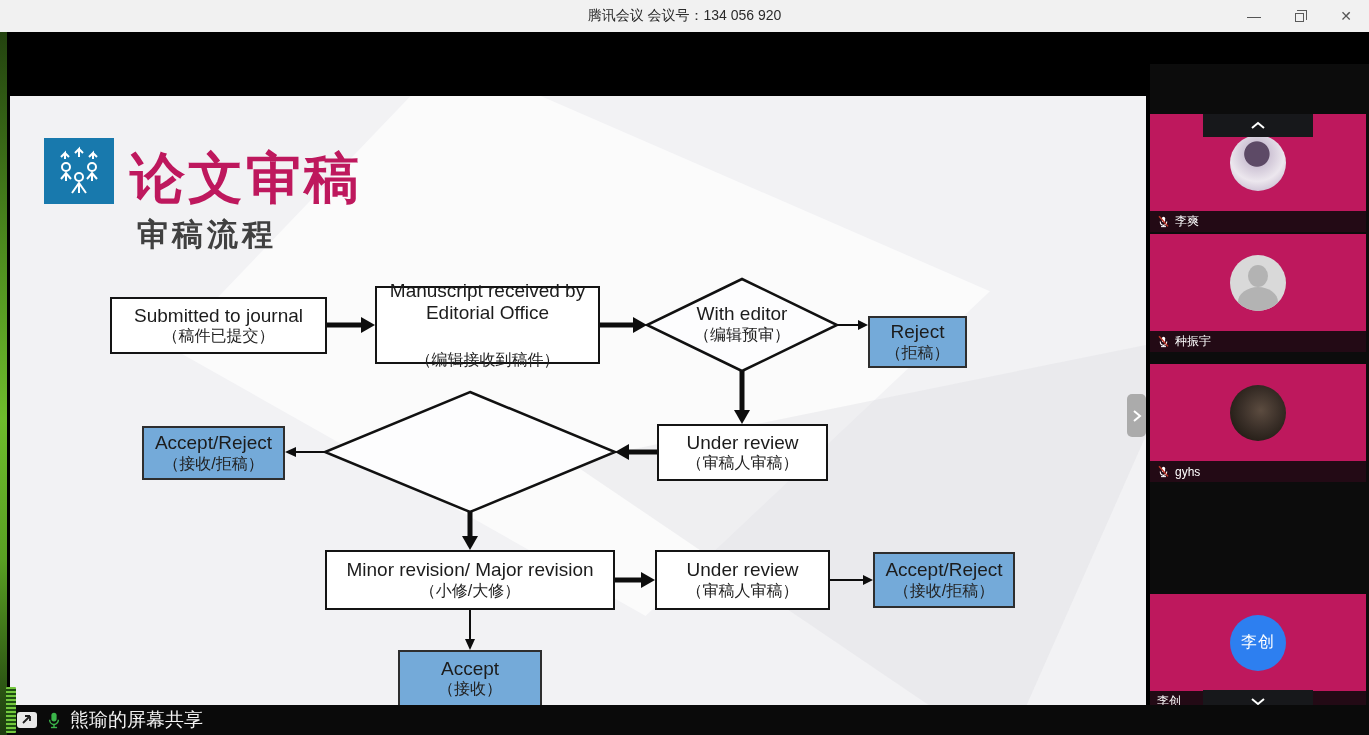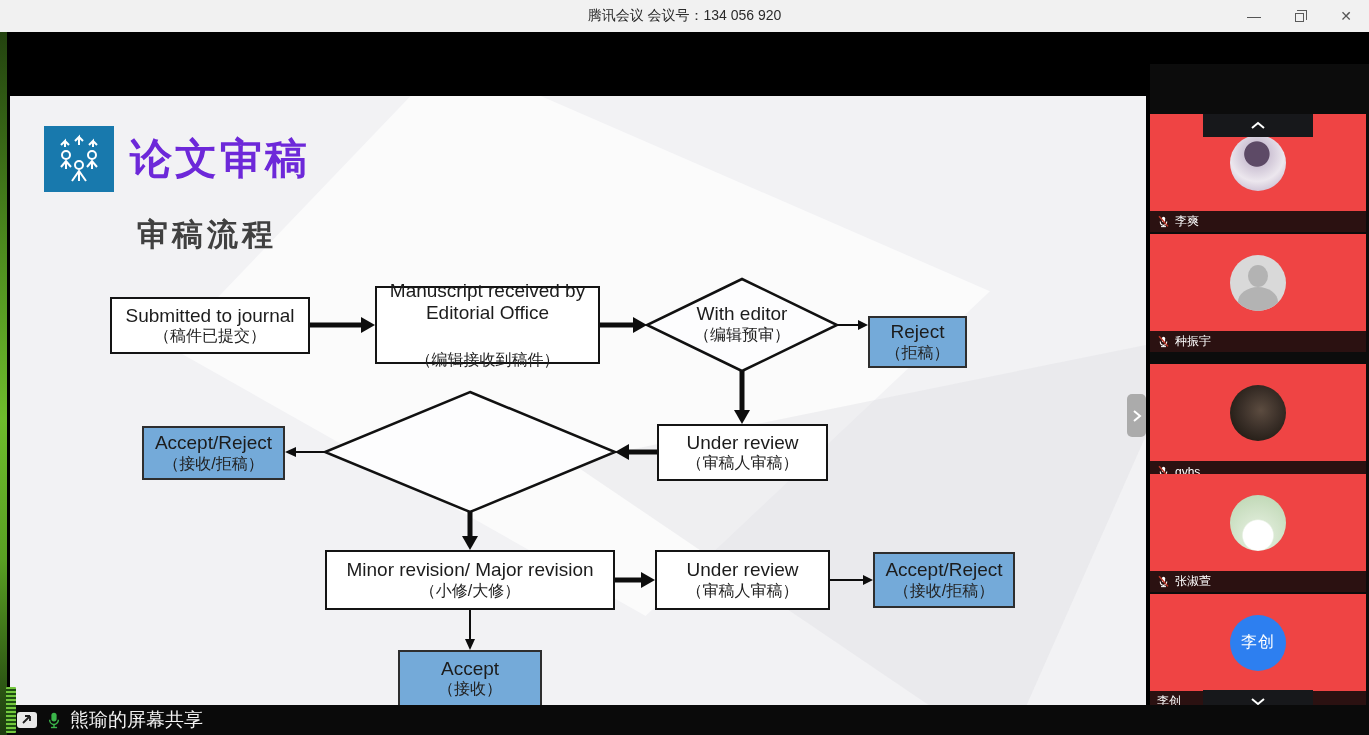--- a/index.html
+++ b/index.html
@@ -30,21 +30,21 @@
   
   .content { position:absolute; left:10px; top:64px; width:1136px; height:641px;
              background:#f2f2f4; overflow:hidden; }
   .poly-a { position:absolute; left:160px; top:-40px; width:820px; height:560px; z-index:0;
             background:rgba(255,255,255,.65); clip-path:polygon(34% 0,100% 42%,58% 100%,0 52%); }
   .poly-b { position:absolute; left:560px; top:240px; width:620px; height:420px; z-index:0;
             background:rgba(223,223,229,.45); clip-path:polygon(0 30%,100% 0,70% 100%); }
 
   .brand { position:absolute; left:34px; top:30px; display:flex; align-items:center; z-index:2; }
   .brand-logo { width:70px; height:66px; background:#1879ad; display:flex; align-items:center; justify-content:center; }
-  .brand-title { margin-left:16px; font-size:42px; font-weight:bold; color:#6d28d9; letter-spacing:3px; }
+  .brand-title { margin-left:16px; font-size:55px; font-weight:bold; color:#be185d; letter-spacing:3px;margin-top:16px; }
   .slide-heading { position:absolute; left:127px; top:118px; font-size:31px; font-weight:bold;
                    color:#404040; letter-spacing:4px; z-index:2; }
 
   .flowchart { position:absolute; left:0; top:0; width:1136px; height:641px; z-index:1; }
   .fc-svg { position:absolute; left:0; top:0; }
   .node { position:absolute; background:#fff; border:2px solid #141414; display:flex;
           flex-direction:column; align-items:center; justify-content:center; text-align:center; z-index:2; }
   .node.blue { background:#74aad9; border-color:#2e2e2e; }
   .node .en { font-size:19px; color:#1c1c1c; line-height:1.15; }
   .node .zh { font-size:16px; color:#222; line-height:1.25; white-space:nowrap; }
@@ -53,21 +53,21 @@
   .dlabel .en { font-size:19px; color:#1c1c1c; line-height:1.1; }
   .dlabel .zh { font-size:16px; color:#222; white-space:nowrap; }
   .dlabel.decision .en { max-width:130px; }
 
   
   .expand-handle { position:absolute; left:1127px; top:362px; width:19px; height:43px; z-index:8;
                    background:#ababab; border-radius:5px; display:flex; align-items:center; justify-content:center; }
 
   
   .sidebar { position:absolute; left:1150px; top:32px; width:219px; height:673px; background:#0c0c0c; }
-  .tile { position:absolute; left:0; width:216px; height:118px; background:#ef4444; overflow:hidden; }
+  .tile { position:absolute; left:0; width:216px; height:118px; background:#be185d; overflow:hidden; }
   .tile-avatar-wrap { position:absolute; left:0; top:0; width:100%; height:97px;
                       display:flex; align-items:center; justify-content:center; }
   .avatar { width:56px; height:56px; border-radius:50%; display:flex; align-items:center; justify-content:center; overflow:hidden; }
   .avatar.av1 { background:radial-gradient(circle at 48% 34%,#5d4a66 26%,#cfc5d6 28%,#ece7ee 58%,#b6a6c2 100%); }
   .avatar.av2 { background:#d9d9d9; position:relative; }
   .avatar.av2 .sil-head { position:absolute; left:18px; top:10px; width:20px; height:22px; border-radius:50%; background:#b3b3b3; }
   .avatar.av2 .sil-body { position:absolute; left:8px; top:32px; width:40px; height:30px; border-radius:50% 50% 0 0; background:#b3b3b3; }
   .avatar.av3 { background:radial-gradient(circle at 55% 45%,#5c4c40 0%,#3a2f28 45%,#141009 100%); }
   .avatar.av4 { background:radial-gradient(circle at 50% 72%,#ffffff 30%,#d9e8d2 33%,#b9d4ae 100%); }
   .avatar.av5 { background:#2d7ff0; color:#fff; font-size:16px; letter-spacing:1px; }
@@ -150,21 +150,21 @@
             <polygon points="732,328 724,314 740,314"></polygon>
             <polygon points="605,356 619,348 619,364"></polygon>
             <polygon points="275,356 286,351 286,361"></polygon>
             <polygon points="460,454 452,440 468,440"></polygon>
             <polygon points="645,484 631,476 631,492"></polygon>
             <polygon points="863,484 853,479 853,489"></polygon>
             <polygon points="460,554 455,543 465,543"></polygon>
           </g>
         </svg>
 
-        <div class="node" style="left:100px;top:201px;width:200px;height:57px;">
+        <div class="node" style="left:100px;top:201px;width:217px;height:57px;">
           <div class="en">Submitted to journal</div>
           <div class="zh">（稿件已提交）</div>
         </div>
         <div class="node" style="left:365px;top:190px;width:225px;height:78px;gap:26px;">
           <div class="en" style="max-width:210px">Manuscript received by Editorial Office</div>
           <div class="zh">（编辑接收到稿件）</div>
         </div>
         <div class="node blue" style="left:858px;top:220px;width:99px;height:52px;">
           <div class="en">Reject</div>
           <div class="zh">（拒稿）</div>
@@ -259,35 +259,20 @@
             <rect x="6" y="2" width="4" height="7" rx="2" fill="#fff"></rect>
             <path d="M4 8 a4 4.5 0 0 0 8 0" stroke="#fff" stroke-width="1.3" fill="none"></path>
             <line x1="8" y1="12.5" x2="8" y2="14" stroke="#fff" stroke-width="1.3"></line>
             <line x1="5" y1="14.3" x2="11" y2="14.3" stroke="#fff" stroke-width="1.3"></line>
             <line x1="2.5" y1="1.5" x2="13.5" y2="14" stroke="#c0392b" stroke-width="1.8"></line>
           </svg>
           <span class="pname">gyhs</span>
         </div>
       </div>
 
-      <div class="tile" style="top:410px;">
-        <div class="tile-avatar-wrap">
-            <div class="avatar av4"></div>
-          </div>
-        <div class="name-bar">
-          <svg width="13" height="13" viewBox="0 0 16 16">
-            <rect x="6" y="2" width="4" height="7" rx="2" fill="#fff"></rect>
-            <path d="M4 8 a4 4.5 0 0 0 8 0" stroke="#fff" stroke-width="1.3" fill="none"></path>
-            <line x1="8" y1="12.5" x2="8" y2="14" stroke="#fff" stroke-width="1.3"></line>
-            <line x1="5" y1="14.3" x2="11" y2="14.3" stroke="#fff" stroke-width="1.3"></line>
-            <line x1="2.5" y1="1.5" x2="13.5" y2="14" stroke="#c0392b" stroke-width="1.8"></line>
-          </svg>
-          <span class="pname">张淑萱</span>
-        </div>
-      </div>
 
       <div class="tile" style="top:530px;">
         <div class="tile-avatar-wrap">
           <div class="avatar av5">
             <span>李创</span>
           </div>
         </div>
         <div class="name-bar">
           <span class="pname">李创</span>
         </div>

